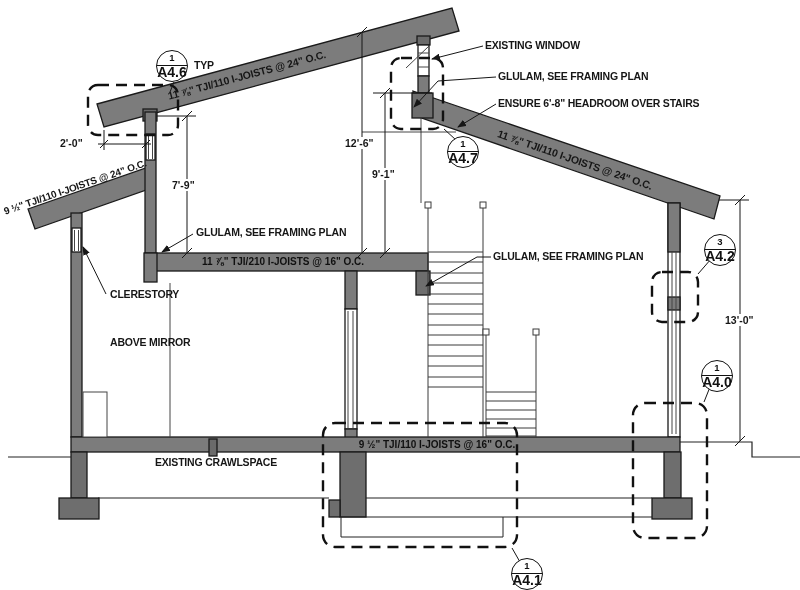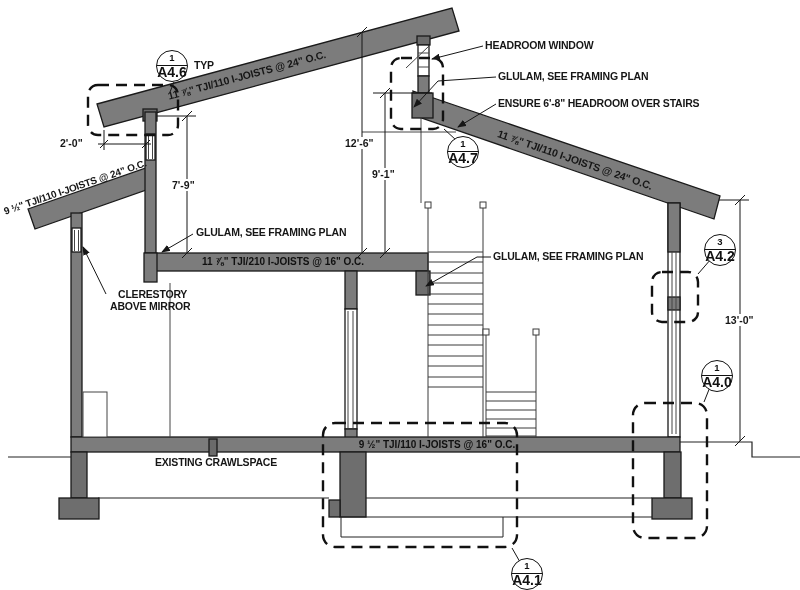--- a/index.html
+++ b/index.html
@@ -139,28 +139,28 @@
   </g>
 </svg>
 
 <div class="ann rot" style="left:168px;top:90px;transform:rotate(-15deg);">11 ⅞" TJI/110 I-JOISTS @ 24" O.C.</div>
 <div class="ann rot" style="left:498px;top:127px;transform:rotate(19deg);">11 ⅞" TJI/110 I-JOISTS @ 24" O.C.</div>
 <div class="ann rot" style="left:4px;top:206px;transform:rotate(-19deg);font-size:10px;">9 ½"  TJI/110 I-JOISTS @ 24" O.C.</div>
 
 <div class="beamlab" style="left:183px;top:256px;width:200px;">11 ⅞" TJI/210 I-JOISTS @ 16" O.C.</div>
 <div class="beamlab" style="left:337px;top:439px;width:200px;">9 ½" TJI/110 I-JOISTS @ 16" O.C.</div>
 
-<div class="ann" style="left:485px;top:39px;">HEADROOM WINDOW</div>
+<div class="ann" style="left:485px;top:39px;">EXISTING WINDOW</div>
 <div class="ann" style="left:498px;top:70px;">GLULAM, SEE FRAMING PLAN</div>
 <div class="ann" style="left:498px;top:97px;">ENSURE 6'-8" HEADROOM OVER STAIRS</div>
 <div class="ann" style="left:196px;top:226px;">GLULAM, SEE FRAMING PLAN</div>
 <div class="ann" style="left:493px;top:250px;">GLULAM, SEE FRAMING PLAN</div>
 <div class="ann" style="left:110px;top:288px;">
-  <span style="display:block;margin-left:8px;">CLERESTORY</span>
-  <span style="display:block;">ABOVE MIRROR</span>
+  <span style="display:block;">CLERESTORY</span>
+  <span style="display:block;margin-top:36px;">ABOVE MIRROR</span>
 </div>
 <div class="ann" style="left:155px;top:456px;">EXISTING CRAWLSPACE</div>
 
 <div class="dim" style="left:58px;top:137px;">2'-0"</div>
 <div class="dim" style="left:170px;top:179px;">7'-9"</div>
 <div class="dim" style="left:343px;top:137px;">12'-6"</div>
 <div class="dim" style="left:370px;top:168px;">9'-1"</div>
 <div class="dim" style="left:723px;top:314px;">13'-0"</div>
 
 <div class="callout" style="left:156px;top:50px;">

